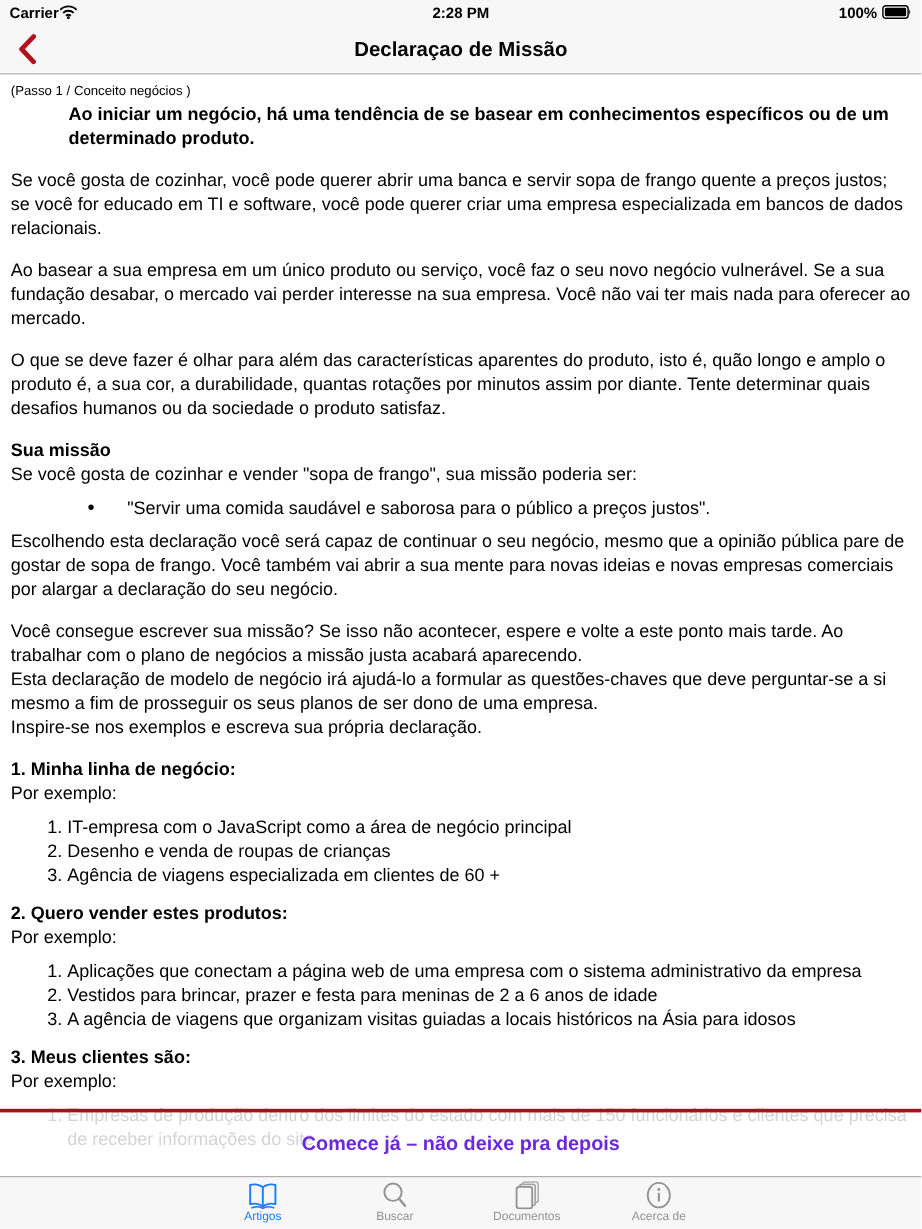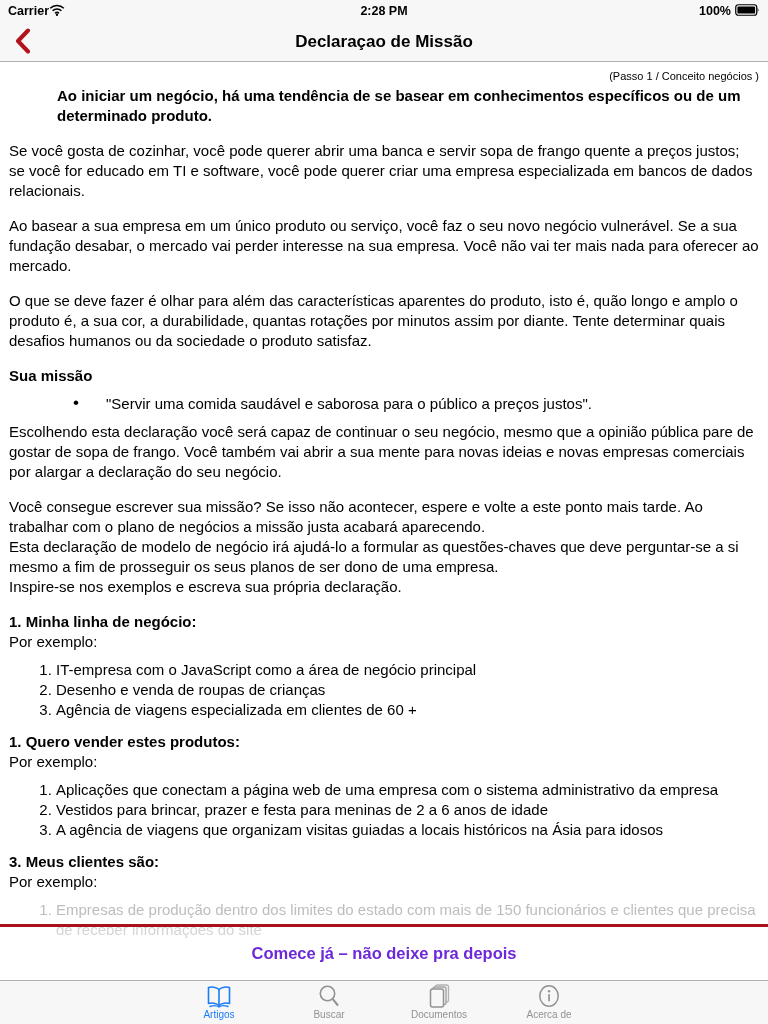--- a/index.html
+++ b/index.html
@@ -18,21 +18,21 @@
   .nav-bar{ position:absolute; top:22px; left:0; right:0; height:40px;
     background:#f7f7f7; border-bottom:1px solid #b2b2b2; z-index:30;
     display:flex; align-items:center; justify-content:center;text-align:center; }
   .nav-title{ font-size:17px; font-weight:700; color:#000; }
   .back-button{ position:absolute; left:6px; top:4px; width:34px; height:34px;
     display:flex; align-items:center; justify-content:center; cursor:pointer; }
 
   
   .content{ position:absolute; top:63px; left:0; right:0; bottom:44px; overflow:hidden;
     padding:6px 9px 0 9px; font-size:15px; line-height:20px; color:#000; }
-  .kicker{ font-size:11px; line-height:14px; margin-bottom:3px;text-align:right; }
+  .kicker{ font-size:11px; line-height:14px; margin-bottom:3px; }
   .para{ margin-bottom:15px; }
   .para.tight{ margin-bottom:0; }
   .bold-intro{ font-weight:700; margin-bottom:15px;margin-left:48px; }
   .subhead{ font-weight:700; }
   .big-head{ font-size:19px; font-weight:700; margin:18px 0 12px 0; line-height:24px; }
   .bullet-line{ position:relative; padding-left:97px; margin:8px 0; }
   .bullet-line::before{ content:"\2022"; position:absolute; left:64px; top:-1px; font-size:17px; }
   ol{ margin:8px 0 12px 0; padding-left:47px; }
   ol li{ line-height:20px; }
   .faded{ color:#bdbdbd; }
@@ -94,35 +94,36 @@
     <div class="nav-title">Declaraçao de Missão</div>
   </div>
 
   <div class="content">
     <div class="kicker">(Passo 1 / Conceito negócios )</div>
     <div class="bold-intro">Ao iniciar um negócio, há uma tendência de se basear em conhecimentos específicos ou de um determinado produto.</div>
     <div class="para">Se você gosta de cozinhar, você pode querer abrir uma banca e servir sopa de frango quente a preços justos; se você for educado em TI e software, você pode querer criar uma empresa especializada em bancos de dados relacionais.</div>
     <div class="para">Ao basear a sua empresa em um único produto ou serviço, você faz o seu novo negócio vulnerável. Se a sua fundação desabar, o mercado vai perder interesse na sua empresa. Você não vai ter mais nada para oferecer ao mercado.</div>
     <div class="para">O que se deve fazer é olhar para além das características aparentes do produto, isto é, quão longo e amplo o produto é, a sua cor, a durabilidade, quantas rotações por minutos assim por diante. Tente determinar quais desafios humanos ou da sociedade o produto satisfaz.</div>
     <div class="subhead">Sua missão</div>
+    <div class="para tight">Se você gosta de cozinhar e vender "sopa de frango", sua missão poderia ser:</div>
     <div class="bullet-line">"Servir uma comida saudável e saborosa para o público a preços justos".</div>
     <div class="para">Escolhendo esta declaração você será capaz de continuar o seu negócio, mesmo que a opinião pública pare de gostar de sopa de frango. Você também vai abrir a sua mente para novas ideias e novas empresas comerciais por alargar a declaração do seu negócio.</div>
     <div class="para tight">Você consegue escrever sua missão? Se isso não acontecer, espere e volte a este ponto mais tarde. Ao trabalhar com o plano de negócios a missão justa acabará aparecendo.</div>
     <div class="para tight">Esta declaração de modelo de negócio irá ajudá-lo a formular as questões-chaves que deve perguntar-se a si mesmo a fim de prosseguir os seus planos de ser dono de uma empresa.</div>
     <div class="para">Inspire-se nos exemplos e escreva sua própria declaração.</div>
 
     <div class="subhead">1. Minha linha de negócio:</div>
     <div>Por exemplo:</div>
     <ol>
       <li>IT-empresa com o JavaScript como a área de negócio principal</li>
       <li>Desenho e venda de roupas de crianças</li>
       <li>Agência de viagens especializada em clientes de 60 +</li>
     </ol>
 
-    <div class="subhead">1. Quero vender estes produtos:</div>
+    <div class="subhead">2. Quero vender estes produtos:</div>
     <div>Por exemplo:</div>
     <ol>
       <li>Aplicações que conectam a página web de uma empresa com o sistema administrativo da empresa</li>
       <li>Vestidos para brincar, prazer e festa para meninas de 2 a 6 anos de idade</li>
       <li>A agência de viagens que organizam visitas guiadas a locais históricos na Ásia para idosos</li>
     </ol>
 
     <div class="subhead">3. Meus clientes são:</div>
     <div>Por exemplo:</div>
     <ol class="faded">

